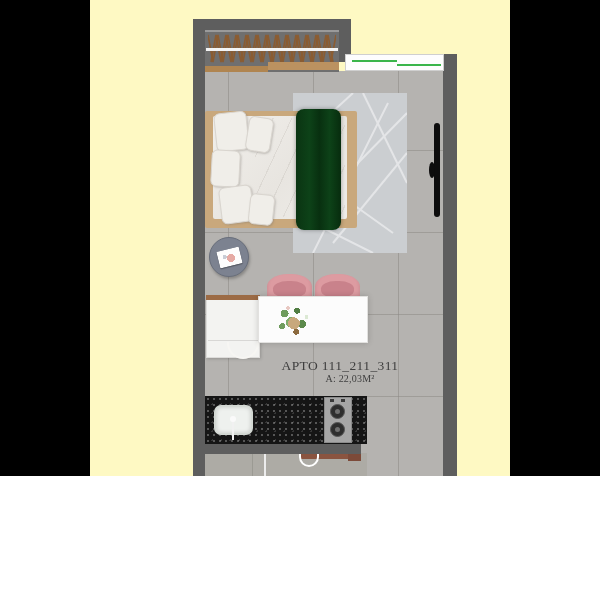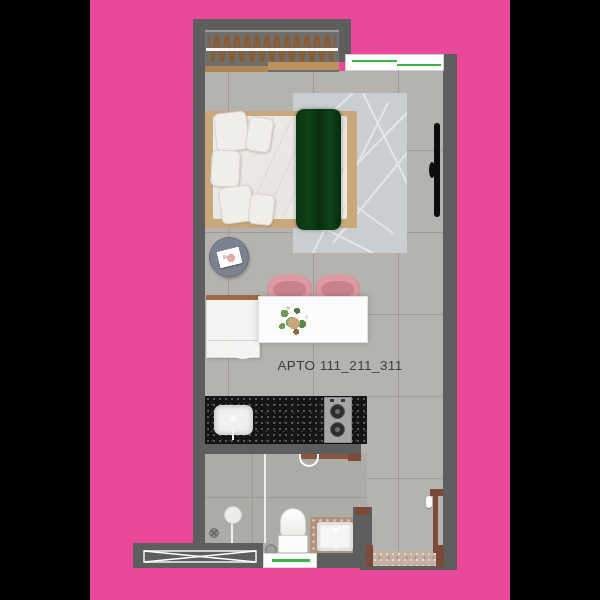--- a/index.html
+++ b/index.html
@@ -12,22 +12,22 @@
     --doorwood:#7c4a39;
     --green:#3bb54a;
     --throw:#0c3a14;
     --pink:#dd9ba1;
     --pinkdark:#c9828b;
     --counter:#151515;
     --rug:#cbced1;
     --text:#3e3e3e;
   }
   html,body{margin:0;padding:0;background:#fff;}
-  #canvas{position:relative;width:600px;height:600px;background:#ec4899;overflow:hidden;
-          font-family:Liberation Sans, sans-serif;}
+  #canvas{position:relative;width:600px;height:476px;background:#fef9c3;overflow:hidden;
+          font-family:Liberation Serif, serif;}
   #canvas *{position:absolute;box-sizing:border-box;}
 
   
   .pillar-l{left:0;top:0;width:90px;height:600px;background:#000;}
   .pillar-r{left:510px;top:0;width:90px;height:600px;background:#000;}
 
   
   .top-wall{left:193px;top:19px;width:158px;height:11px;background:var(--wall);}
   .ward-right-wall{left:339px;top:19px;width:12px;height:43px;background:var(--wall);}
   .left-wall{left:193px;top:19px;width:12px;height:526px;background:var(--wall);}
@@ -294,14 +294,15 @@
   <div class="bath-window"></div>
   <div class="bath-window-green"></div>
   <div class="entry-marble"></div>
   <div class="entry-jamb-l"></div>
   <div class="entry-jamb-r"></div>
   <div class="entry-door-leaf"></div>
   <div class="entry-door-jamb-top"></div>
   <div class="entry-handle"></div>
 
   <div class="apto-label">APTO 111_211_311</div>
+  <div class="area-label">A: 22,03M²</div>
 
 </div>
 
 </body></html>

